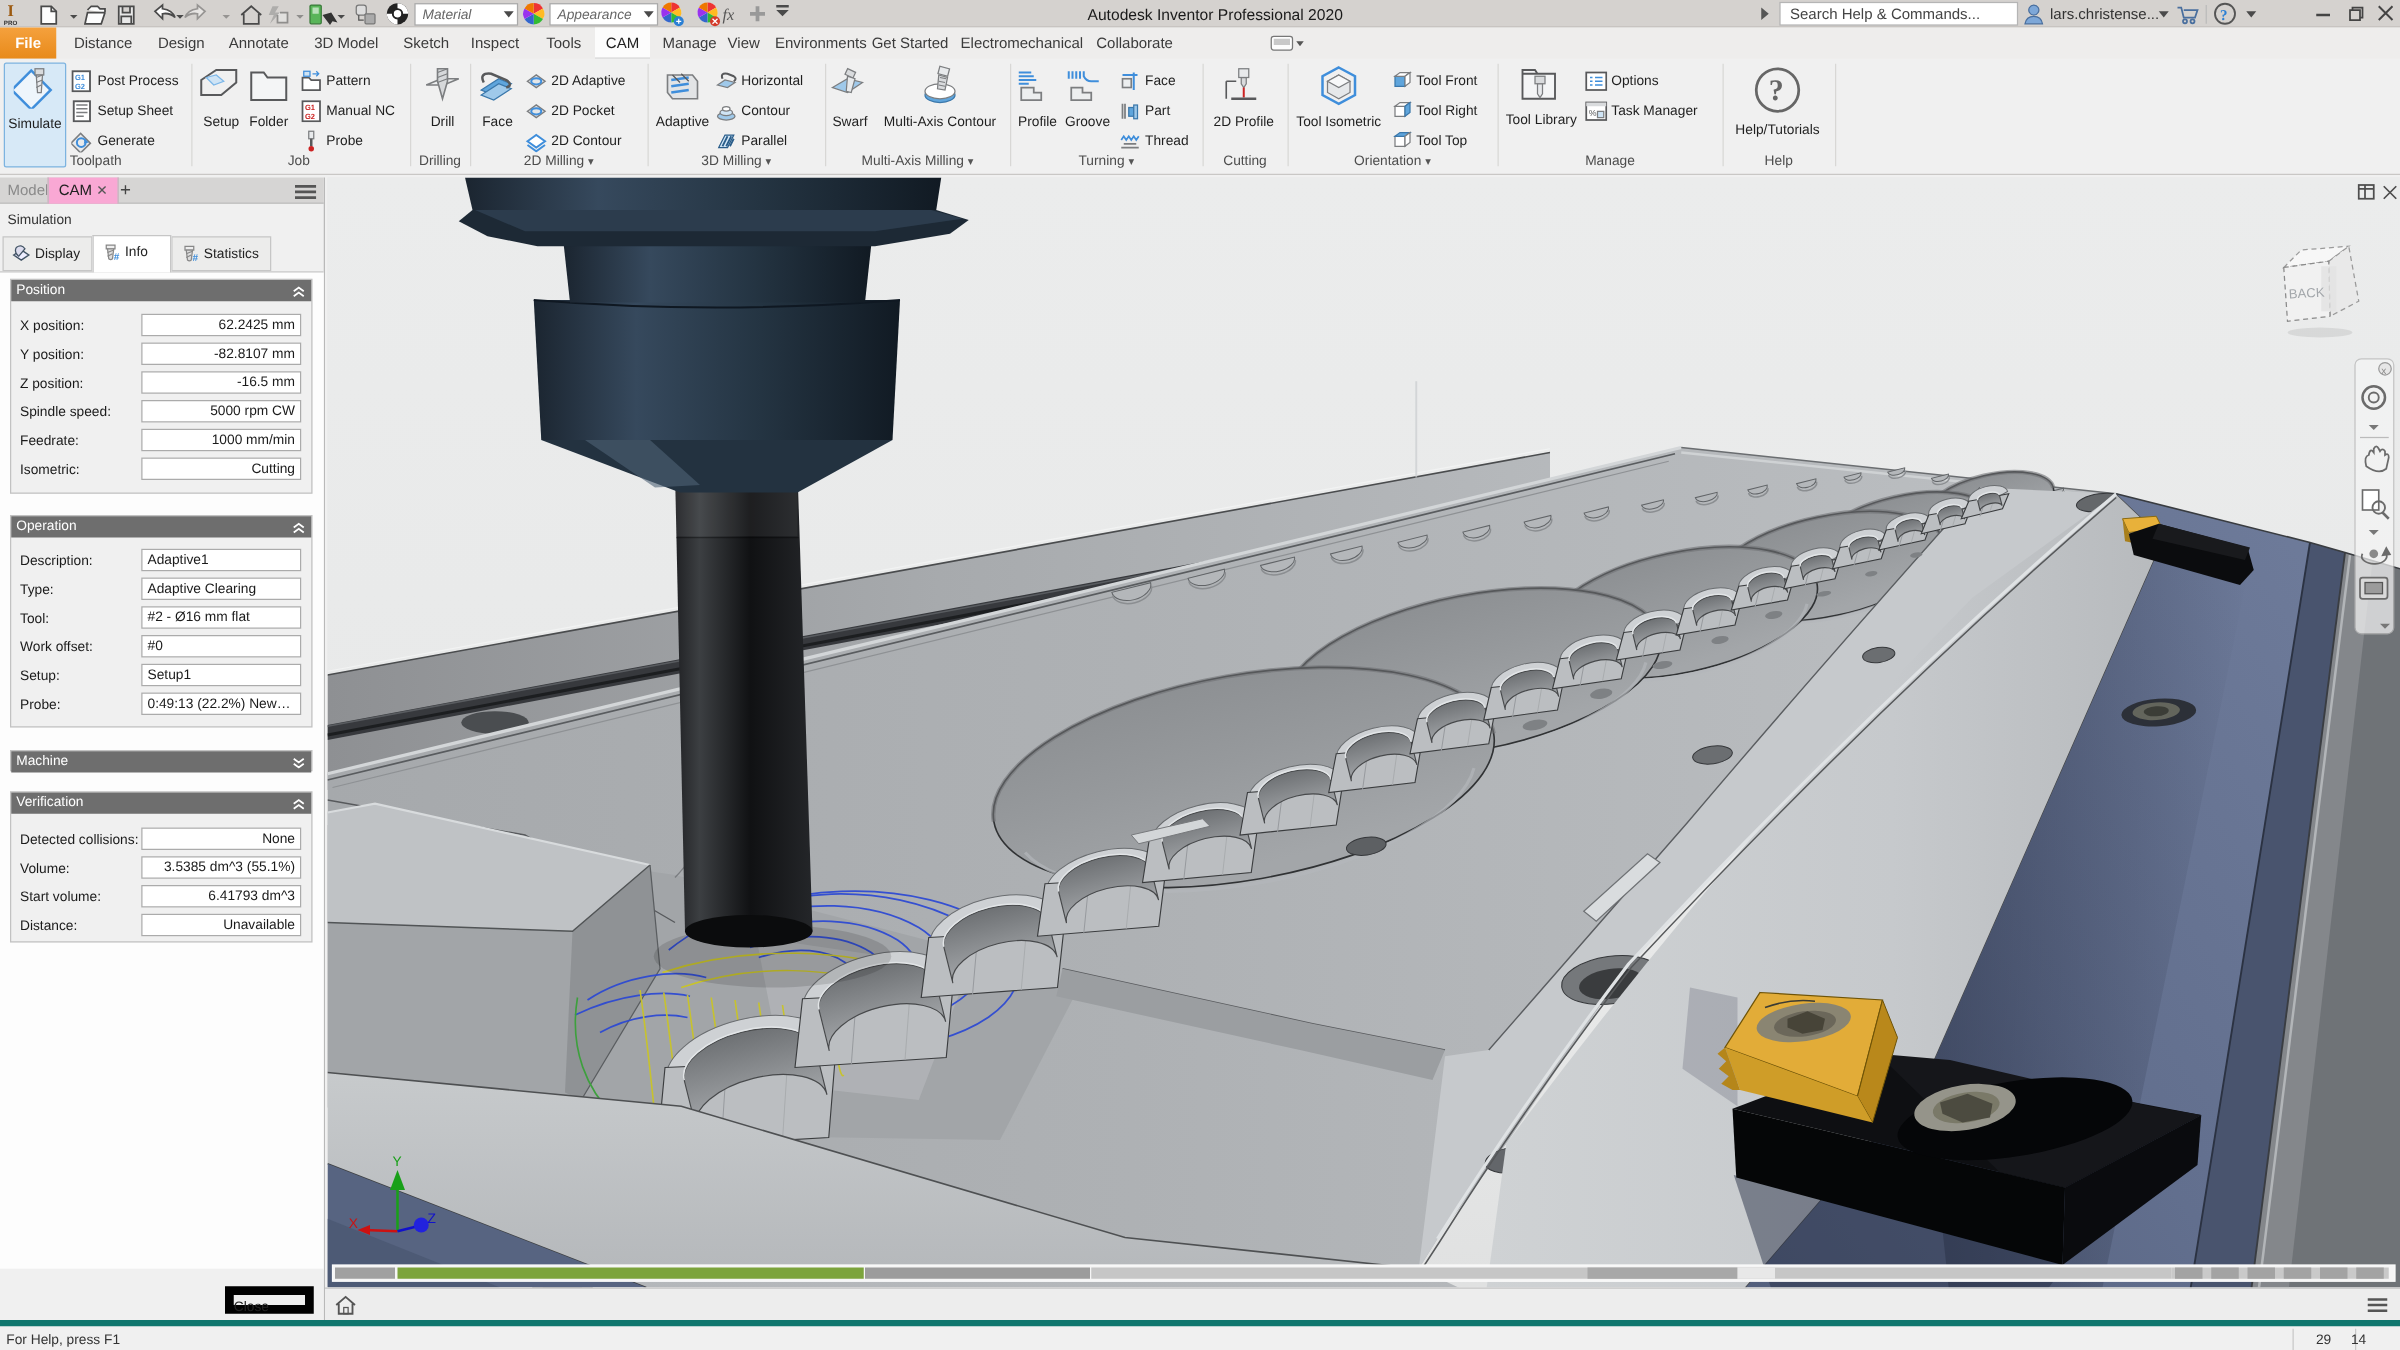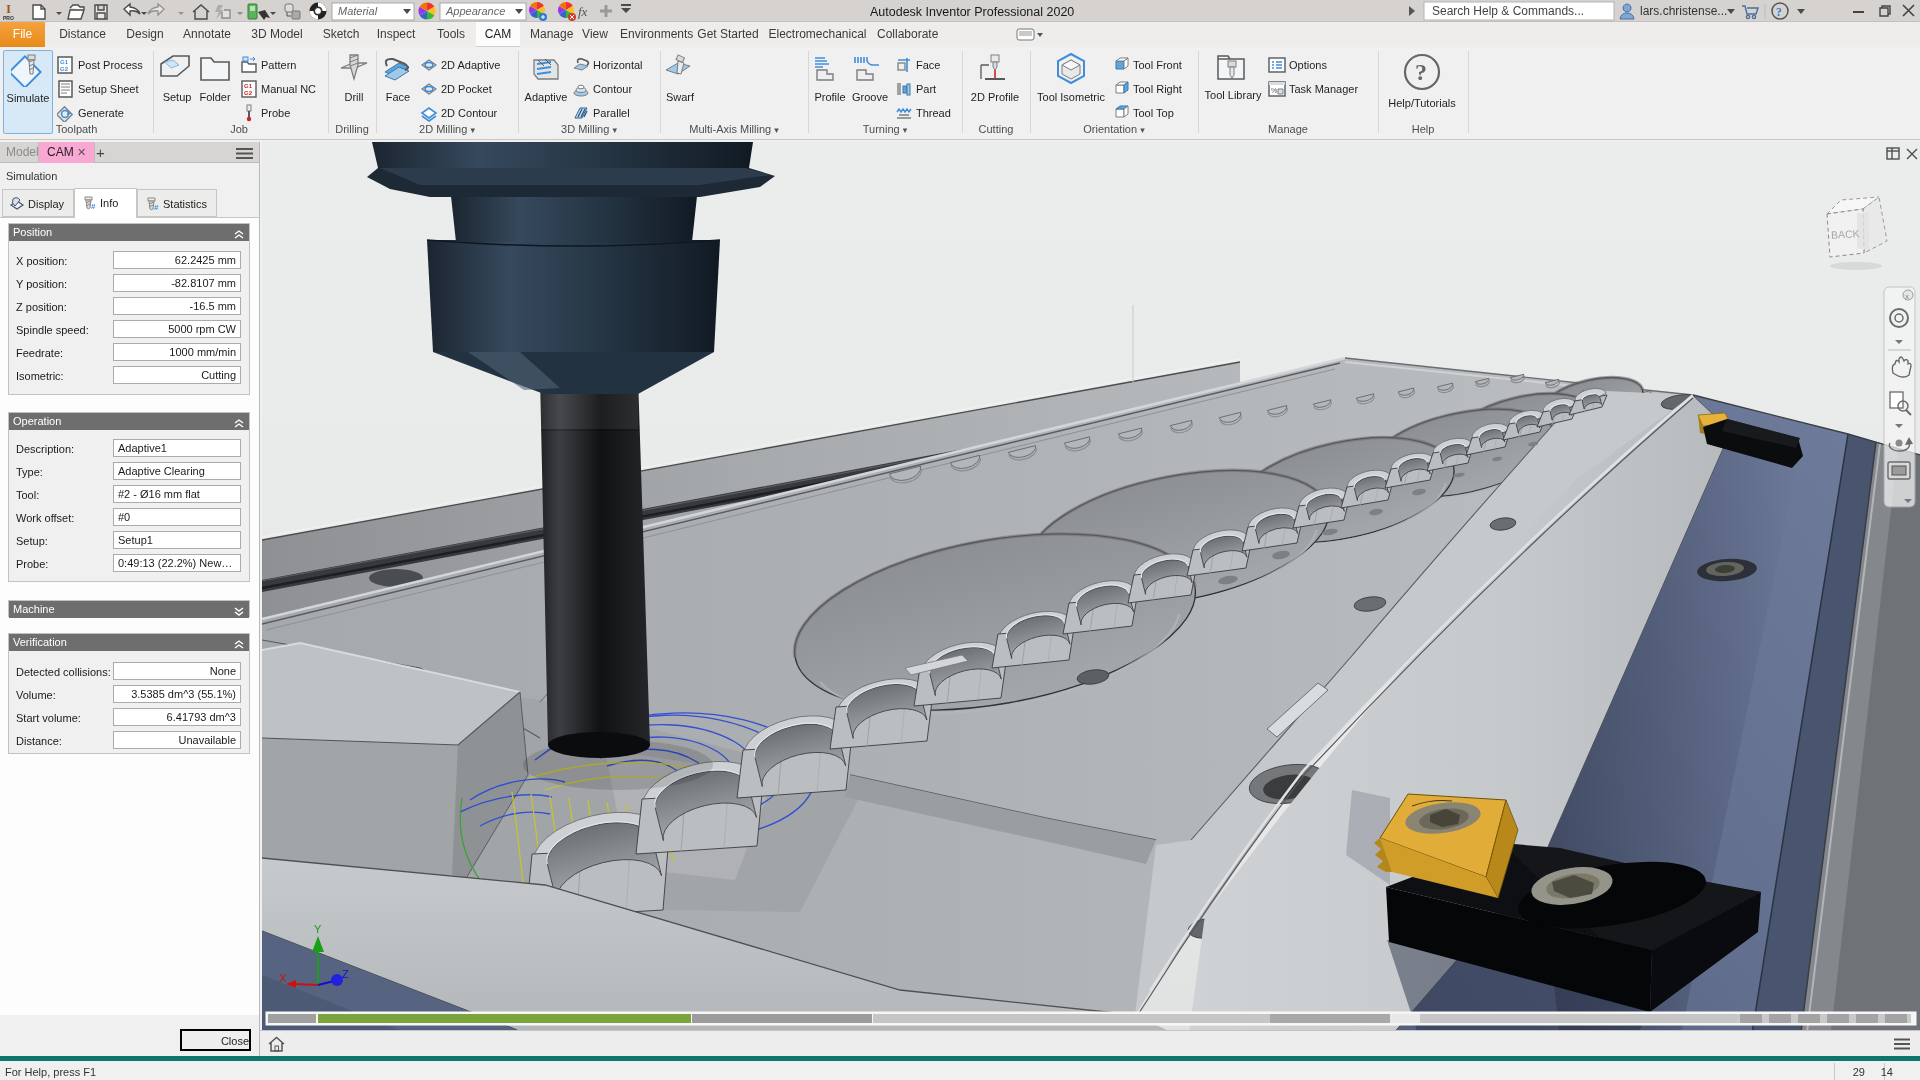--- a/index.html
+++ b/index.html
@@ -1,20 +1,20 @@
 <!DOCTYPE html>
 <html><head><meta charset="utf-8"><title>Autodesk Inventor Professional 2020</title>
 <style>
 *{margin:0;padding:0;box-sizing:border-box}
 html,body{width:1920px;height:1080px;overflow:hidden;font-family:"Liberation Sans",sans-serif}
 #app{position:relative;width:1920px;height:1080px;background:#f0f0f0}
 .titlebar{position:absolute;left:0;top:0;width:1920px;height:22px;background:#d5d2cf;border-bottom:1px solid #c3c0bd}
 .menubar{position:absolute;left:0;top:22px;width:1920px;height:25px;background:#eeedec}
 .mtab{position:absolute;top:0;height:25px;line-height:25px;text-align:center;font-size:12px;color:#3b3b3b}
-.mtab.file{background:linear-gradient(#f5a13d,#e88a1a);color:#fff;font-weight:normal}
+.mtab.file{background:linear-gradient(#f5a13d,#e88a1a);color:#fff;font-weight:bold}
 .mtab.active{background:#fcfcfc;color:#222;box-shadow:0 -1px 0 #d0d0d0 inset}
 .ribbon{position:absolute;left:0;top:47px;width:1920px;height:93px;background:#f0f0f0;border-bottom:1px solid #c9c7c5}
 .bigbtn{position:absolute;top:3px;height:84px;text-align:center;padding-top:2px}
 .bigbtn svg{display:inline-block}
 .bigbtn.sel{background:#d7e9f7;border:1px solid #7cb3e0;border-radius:2px}
 .blab{font-size:11px;color:#1f1f1f;line-height:12px;margin-top:1px}
 .smallbtn{position:absolute;height:22px;font-size:11px;color:#1f1f1f;white-space:nowrap}
 .smallbtn svg{vertical-align:middle;margin-right:3px}
 .smallbtn span{vertical-align:middle}
 .gsep{position:absolute;top:4px;height:82px;width:1px;background:#d8d7d5}
@@ -34,21 +34,21 @@
 .ptab.active{background:#fff;height:30px;top:46px;border-bottom:none;z-index:2}
 .pcontent{position:absolute;left:0px;top:75px;width:259px;height:799px;background:#fdfdfd;border-top:1px solid #c6c6c6}
 .group{position:absolute;left:8px;width:242px;border:1px solid #c2c2c2;background:#f0f0f0}
 .ghead{position:absolute;left:0;top:0;width:100%;height:17px;background:#6e6e6e;color:#fff;font-size:11px;line-height:17px;padding-left:4px}
 .gchev{position:absolute;right:4px;top:3px}
 .plab{position:absolute;left:16px;font-size:11px;color:#1a1a1a;white-space:nowrap}
 .pval{position:absolute;left:113px;width:128px;height:18px;background:#fff;border:1px solid #ababab;font-size:11px;color:#1a1a1a;line-height:16px;white-space:nowrap;overflow:hidden}
 .ta-r{text-align:right;padding-right:4px}
 .ta-l{text-align:left;padding-left:4px}
 .closebar{position:absolute;left:0;top:873px;width:259px;height:41px;background:#f0f0f0}
-.closebtn{position:absolute;left:180px;top:14px;width:71px;height:22px;background:#eee;border:2px solid #000000;text-align:right;font-size:11px;line-height:20px;color:#222}
+.closebtn{position:absolute;left:180px;top:14px;width:71px;height:22px;background:#eee;border:7px solid #000000;text-align:left;font-size:11px;line-height:20px;color:#222}
 .viewport{position:absolute;left:262px;top:142px;width:1658px;height:888px;background:#e8e8e8}
 .vbottom{position:absolute;left:260px;top:1030px;width:1660px;height:26px;background:#ededed;border-top:1px solid #c4c4c4}
 .statusbar{position:absolute;left:0;top:1056px;width:1920px;height:24px;background:#f0f0f0;border-top:5px solid #0f766e;font-size:11px;color:#333}
 .sline{position:absolute;top:2px;width:1px;height:20px;background:#c8c8c8}
 </style></head>
 <body>
 <div id="app">
 <div class="titlebar">
 <svg width="1920" height="22" viewBox="0 0 1920 22" style="position:absolute;left:0;top:0">
 <text x="6" y="13" font-size="13" font-weight="bold" fill="#9c5a10" font-family="Liberation Serif,serif">I</text>
@@ -261,20 +261,27 @@
           <path d="M3,14 l5,-10 h7 l-5,10 z" fill="#cfe4f5" stroke="#2a5d8a"></path>
 <path d="M6,13 l4,-8 M9,13 l4,-8 M12,13 l3,-6" stroke="#2a5d8a" stroke-width="1.4"></path>
         </svg><span>Parallel</span></div>
       <div class="glabel" style="left:518px;width:142px">3D Milling <span class="garrow">▾</span></div>
       <div class="gsep" style="left:660px"></div>
       <div class="bigbtn" style="left:663px;width:34px"><svg width="34" height="34" viewBox="0 0 34 34" class="">
           <path d="M3,18 l12,-7 12,3 -12,8 z" fill="#9fc9ea" stroke="#7c7e80"></path>
 <rect x="14" y="4" width="7" height="5" fill="#d9dbdd" stroke="#7c7e80" transform="rotate(25 17 6)"></rect>
 <path d="M15,9 l6,2 -3,11 -4,-1 z" fill="#e8eaec" stroke="#7c7e80"></path>
         </svg><div class="blab">Swarf</div></div>
+      <div class="bigbtn" style="left:700px;width:104px"><svg width="34" height="34" viewBox="0 0 34 34" class="">
+          <ellipse cx="17" cy="24" rx="12" ry="6" fill="#5fa5dc" stroke="#3b78ab"></ellipse>
+<ellipse cx="17" cy="21" rx="12" ry="6" fill="#fff" stroke="#7c7e80"></ellipse>
+<rect x="16" y="2" width="8" height="6" fill="#e8eaec" stroke="#7c7e80" transform="rotate(15 20 5)"></rect>
+<path d="M16,8 l7,2 -2,10 -6,-1 z" fill="#d9dbdd" stroke="#7c7e80"></path>
+<path d="M17,10 l5,1 M16,13 l5,1 M16,16 l5,1" stroke="#7c7e80"></path>
+        </svg><div class="blab">Multi-Axis Contour</div></div>
       <div class="glabel" style="left:660px;width:148px">Multi-Axis Milling <span class="garrow">▾</span></div>
       <div class="gsep" style="left:808px"></div>
       <div class="bigbtn" style="left:812px;width:36px"><svg width="34" height="34" viewBox="0 0 34 34" class="">
           <path d="M2,6 h10 M2,9 h12 M2,12 h14 M2,15 h8" stroke="#3f8edb" stroke-width="1.6"></path>
 <path d="M4,18 h10 v4 h6 v6 h-16 z" fill="#eceeef" stroke="#7c7e80" stroke-width="1.4"></path>
         </svg><div class="blab">Profile</div></div>
       <div class="bigbtn" style="left:850px;width:40px"><svg width="34" height="34" viewBox="0 0 34 34" class="">
           <path d="M2,5 v6 m3,-6 v6 m3,-6 v6 m3,-6 v6 m3,-6 v4 q2,4 6,4 h6" fill="none" stroke="#3f8edb" stroke-width="1.6"></path>
 <path d="M4,18 h9 v4 h7 v6 h-16 z" fill="#eceeef" stroke="#7c7e80" stroke-width="1.4"></path>
         </svg><div class="blab">Groove</div></div>

